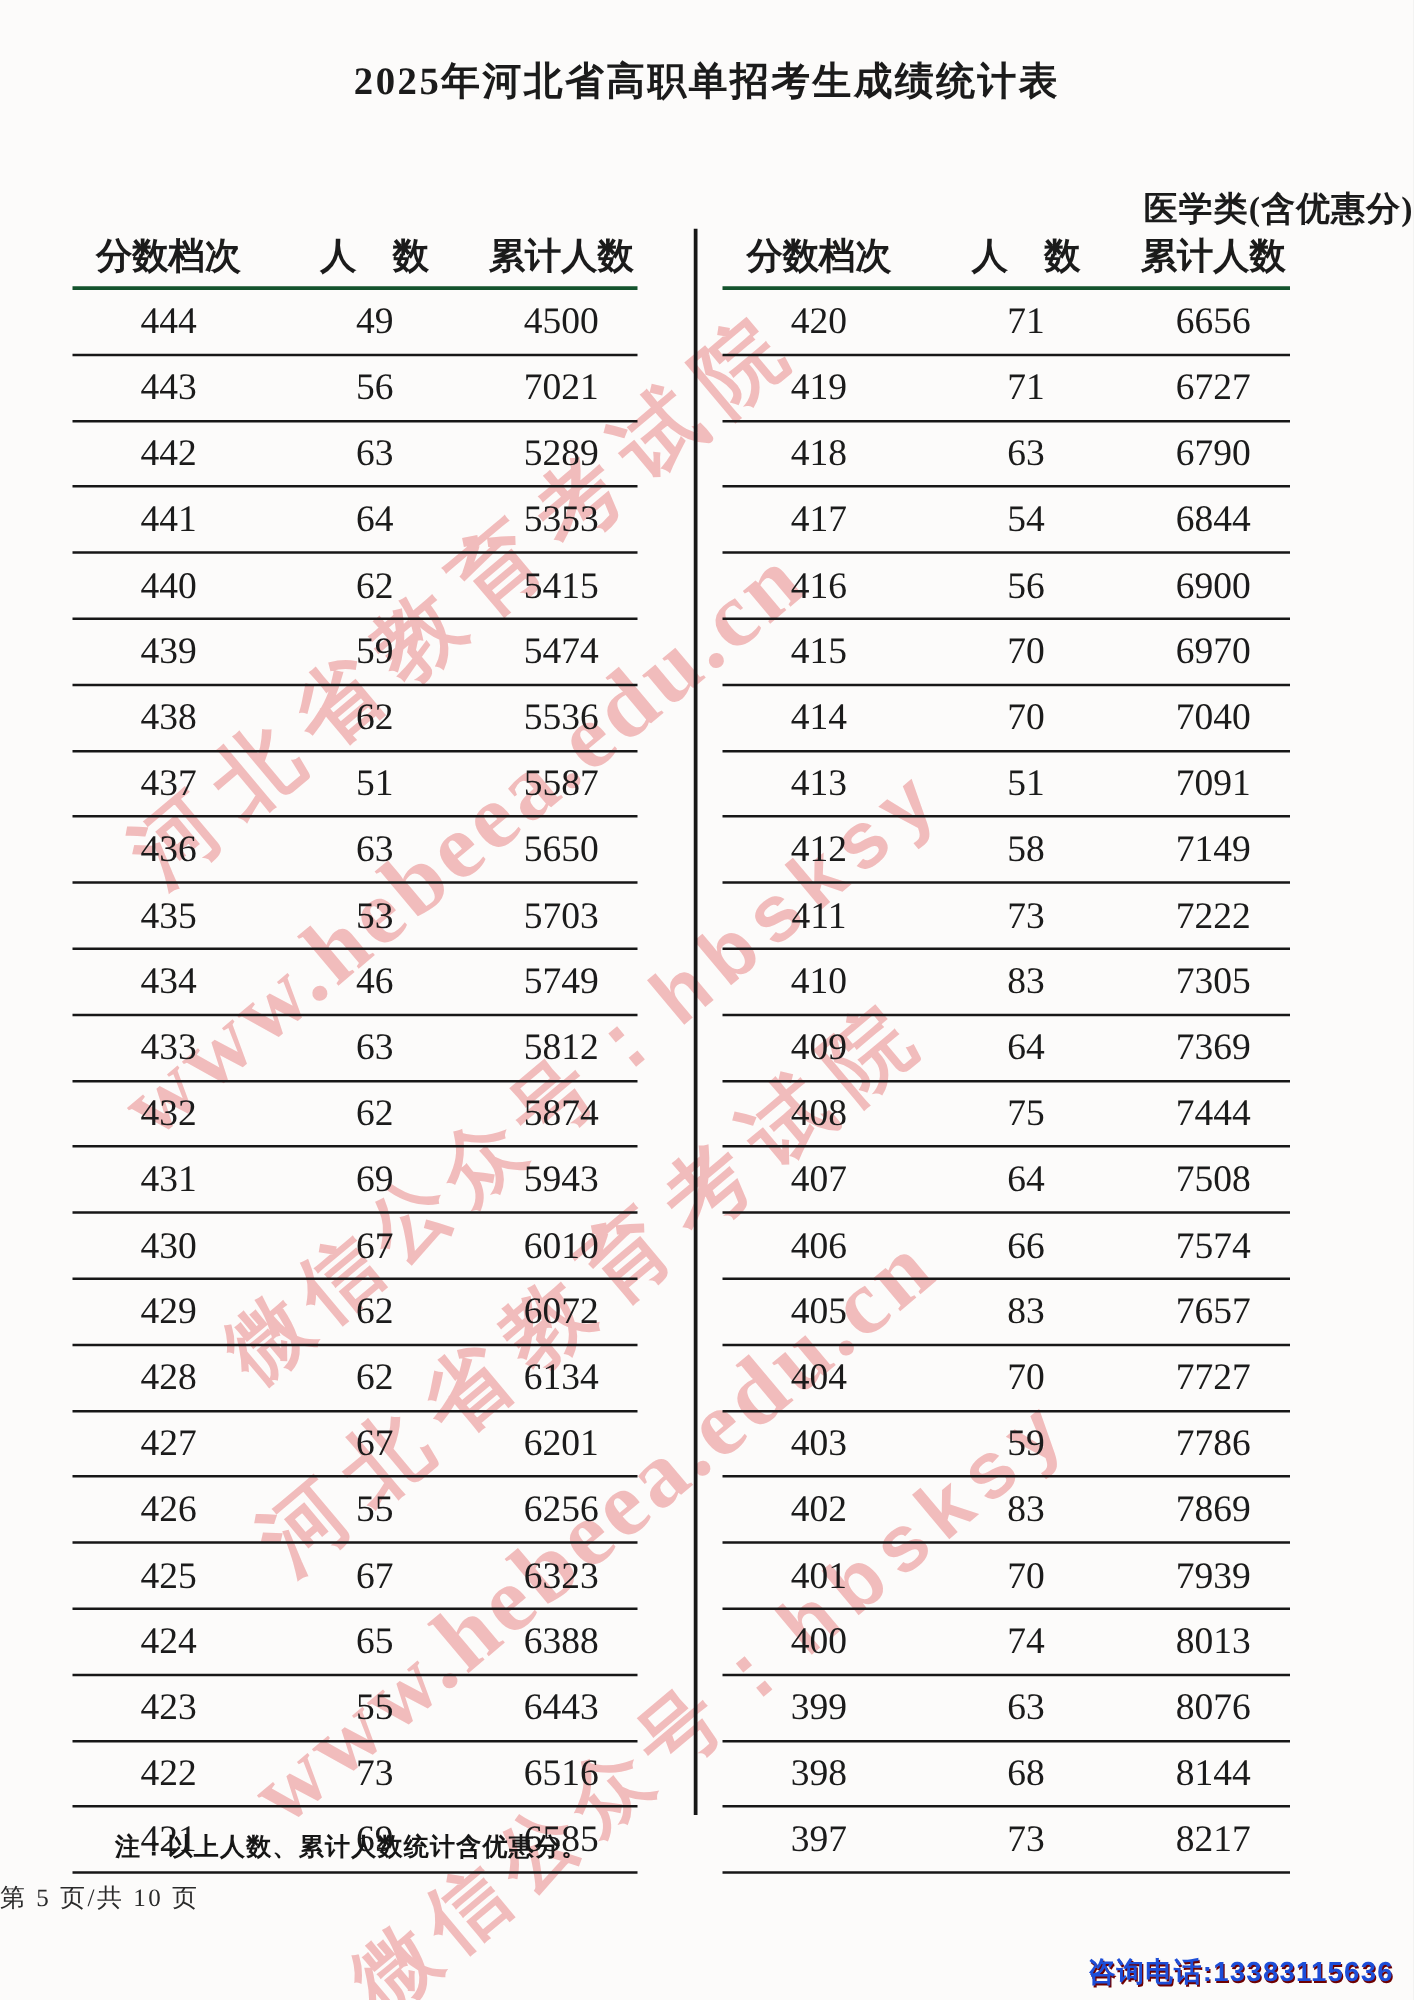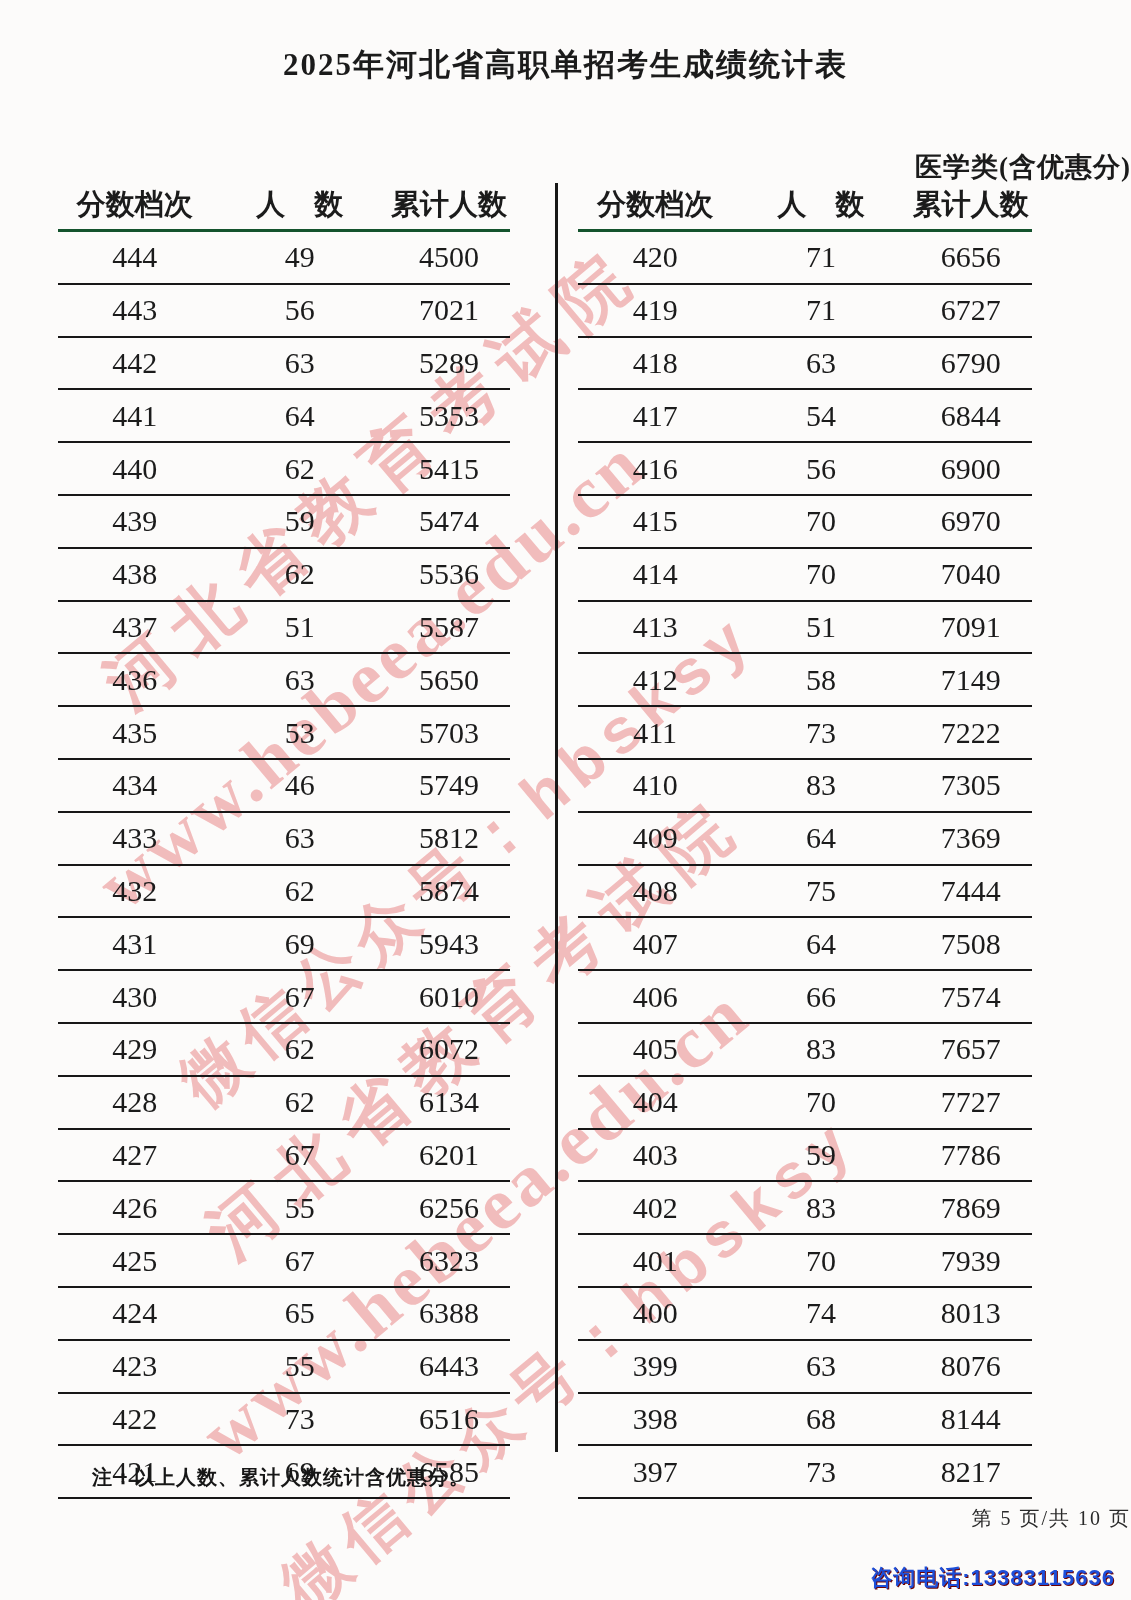--- a/index.html
+++ b/index.html
@@ -44,21 +44,21 @@
     background:#171717;
   }
   
   .doc-note{
     position:absolute;left:60px;top:1464px;
     font-family:"Liberation Sans","DejaVu Sans",sans-serif;
     font-weight:bold;font-size:20px;letter-spacing:1px;color:#161616;margin-left:32px;
   }
   .page-number{
     position:absolute;top:1505px;left:0;width:100%;
-    text-align:right;font-size:20px;letter-spacing:2px;color:#2a2a2a;
+    text-align:left;font-size:20px;letter-spacing:2px;color:#2a2a2a;
   }
   .hotline{
     position:absolute;top:1563px;right:16px;
     font-family:"Liberation Sans","DejaVu Sans",sans-serif;
     font-weight:bold;font-size:22px;color:#1d4ed8;
     text-shadow:1px 1px 0 #6e0000;
     letter-spacing:1px;
   }
   
   .wm-line{

